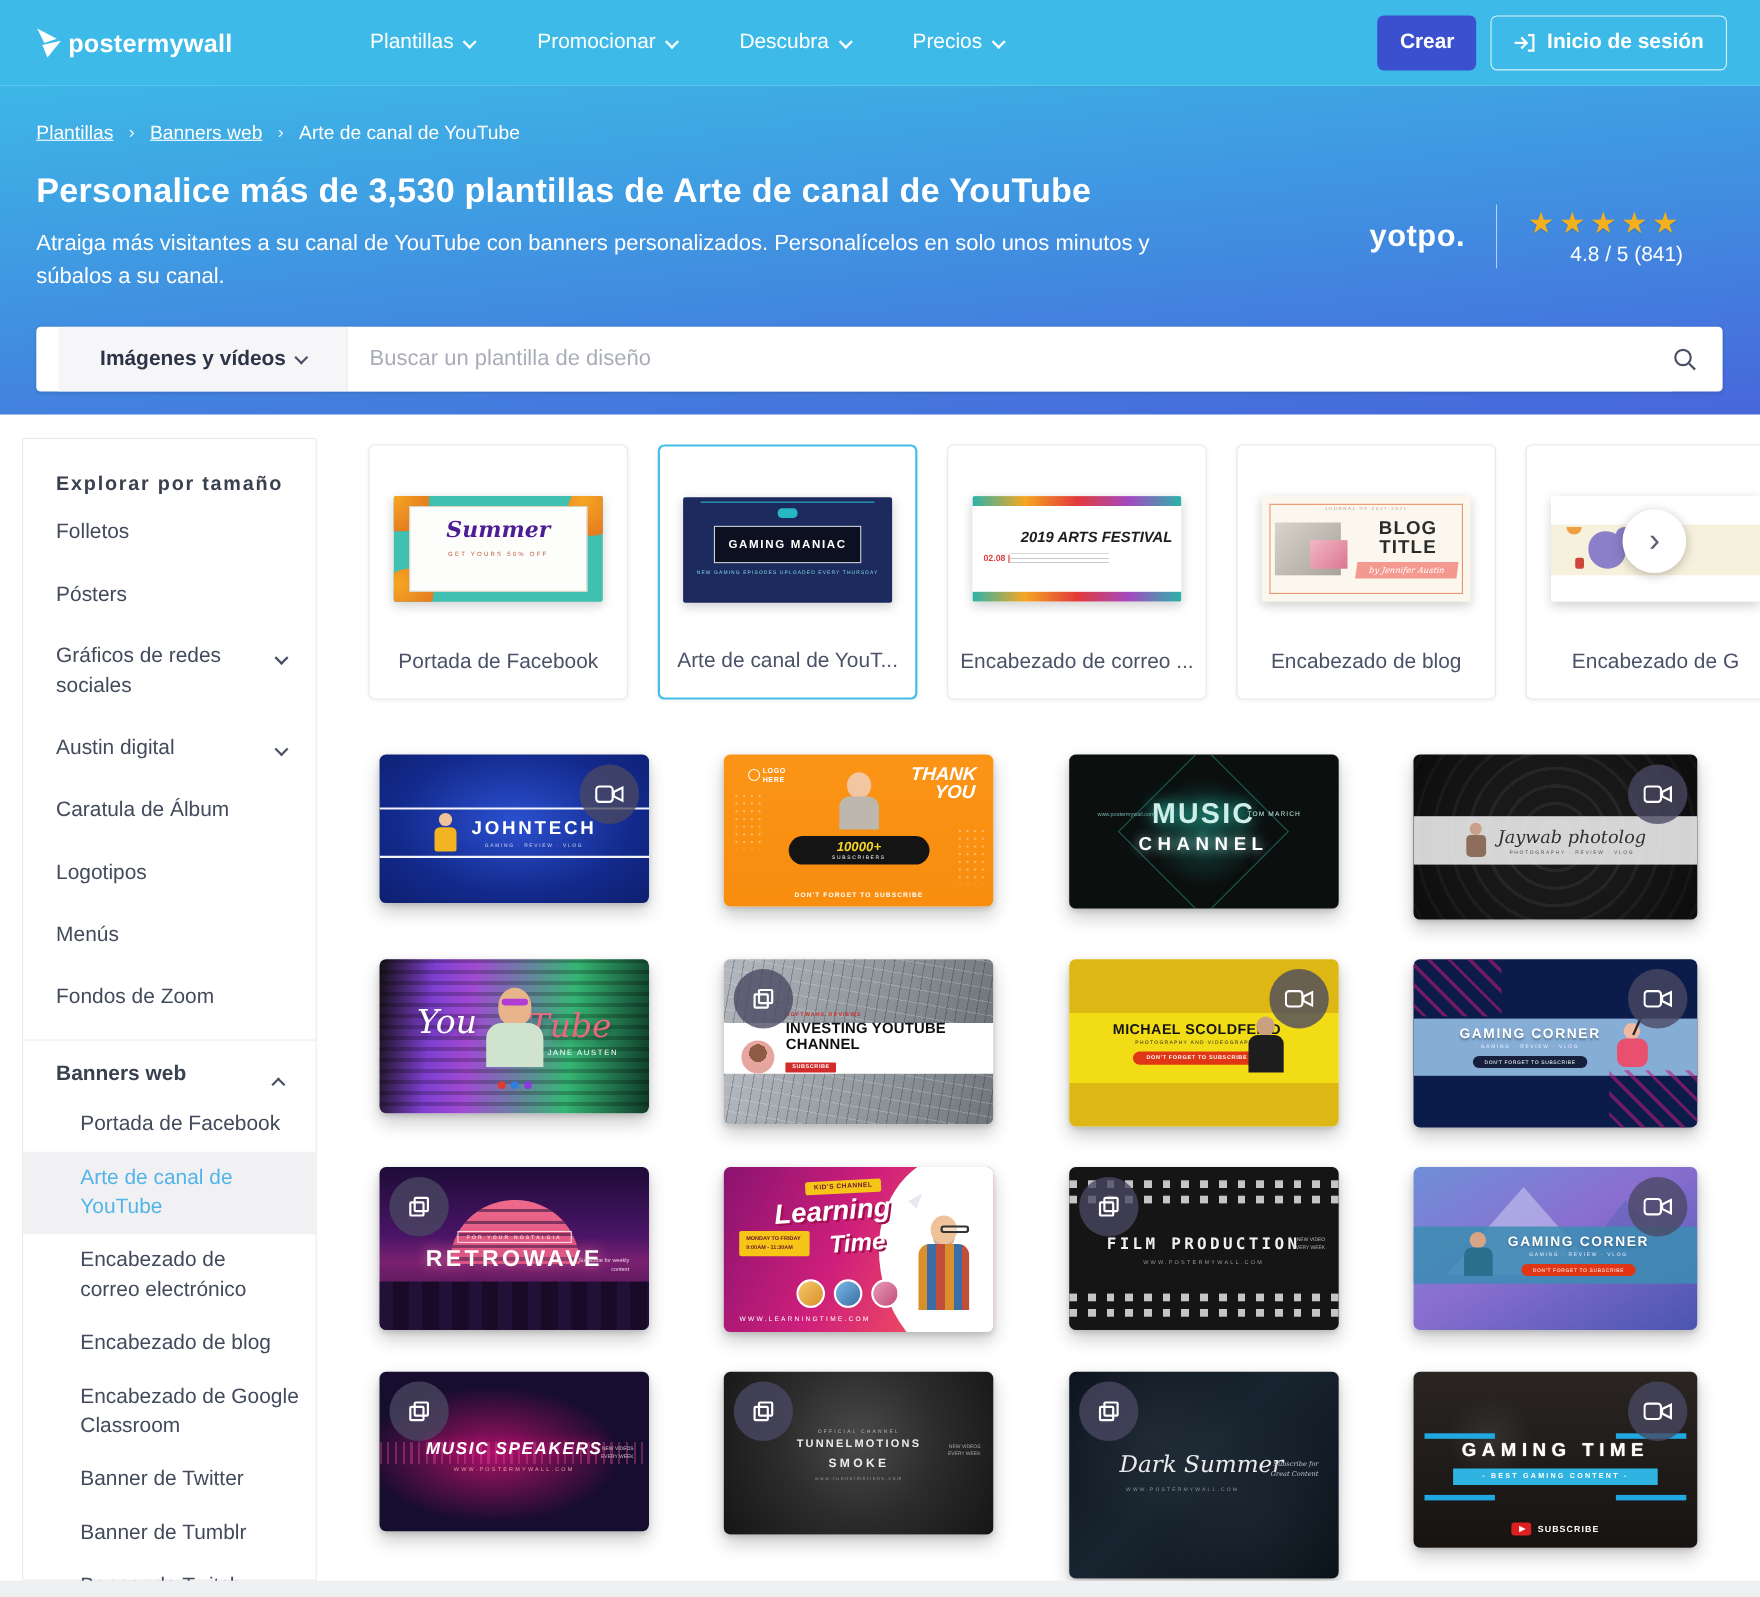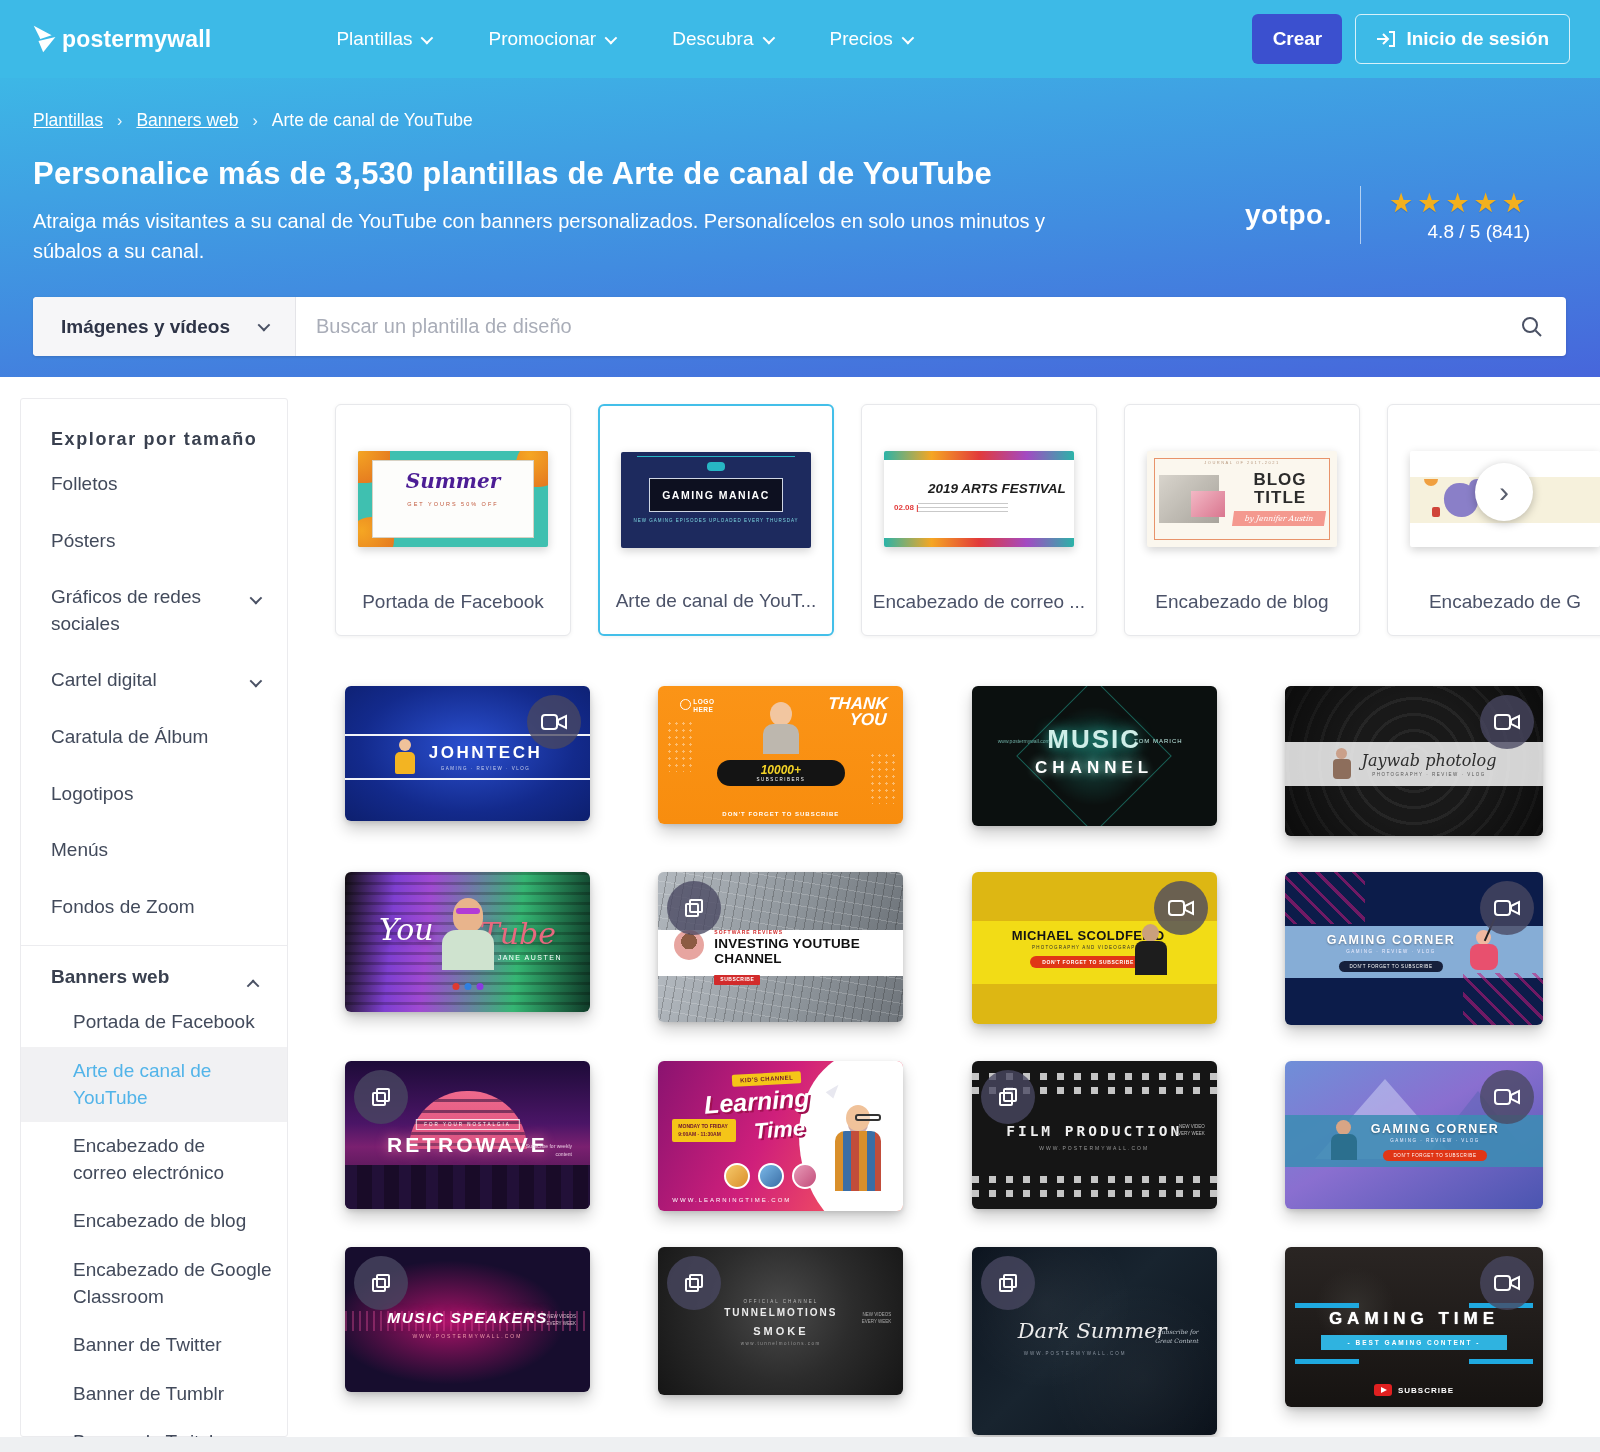--- a/index.html
+++ b/index.html
@@ -28,21 +28,21 @@
   .hero-sub { position:absolute; left:33px; top:128px; width:1080px; color:#fff; font-size:20px; line-height:1.5; }
   .rating { position:absolute; right:70px; top:108px; display:flex; align-items:center; gap:28px; }
   .yotpo { color:#fff; font-size:28px; font-weight:800; letter-spacing:.5px; }
   .rating-divider { width:1px; height:58px; background:rgba(255,255,255,.6); }
   .stars-block { text-align:right; }
   .stars { color:#f2b01e; font-size:27px; letter-spacing:4px; text-shadow:0 1px 1px rgba(0,0,0,.15); }
   .score { color:#fff; font-size:19px; margin-top:2px; }
 
   
   .searchbar { position:absolute; left:33px; right:34px; top:219px; height:59px; background:#fff; border-radius:4px; display:flex; align-items:center; box-shadow:0 1px 3px rgba(0,0,0,.15); overflow:hidden; }
-  .filter { width:263px; height:100%; background:#f6f6f8; display:flex; align-items:center; justify-content:space-between; padding:0 28px; cursor:pointer; border-right:1px solid #e4e4e8; }
+  .filter { width:263px; height:100%; background:#f6f6f8; display:flex; align-items:center; justify-content:space-between; padding:0 38px; cursor:pointer; border-right:1px solid #e4e4e8;margin-left:20px; }
   .filter-label { font-size:19px; font-weight:700; color:#2e3447; }
   .search-input { flex:1; height:100%; border:none; outline:none; font-size:20px; color:#3a4152; padding:0 20px; font-family:inherit; }
   .search-input::placeholder { color:#a9adb8; }
   .search-icn { margin-right:22px; cursor:pointer; display:flex; }
 
   
   .main { position:relative; height:1075px; background:#fff; }
   .footer-strip { position:absolute; left:0; right:0; bottom:0; height:15px; background:#eef0f2; }
 
   
@@ -159,21 +159,21 @@
   .t5 .name { position:absolute; right:28px; top:82px; color:#fff; font-size:7px; letter-spacing:1.5px; }
   .t5 .dots { position:absolute; left:50%; bottom:22px; transform:translateX(-50%); display:flex; gap:5px; }
   .t5 .dots i { width:7px; height:7px; border-radius:50%; display:block; }
 
   
   .t6 { background:#d9dcdf; }
   .t6 .bld { position:absolute; left:0; right:0; background:linear-gradient(115deg,#b3b9bf 0%, #8f969c 55%, #6e747a 100%); }
   .t6 .bld::before { content:""; position:absolute; inset:0; background:repeating-linear-gradient(100deg, rgba(30,30,30,.25) 0 1px, transparent 1px 9px), repeating-linear-gradient(10deg, rgba(255,255,255,.18) 0 1px, transparent 1px 12px); }
   .t6 .btop { top:0; height:58px; }
   .t6 .bbot { bottom:0; height:46px; }
-  .t6 .strip { position:absolute; left:0; right:0; top:58px; height:46px; background:#fff; display:flex; align-items:flex-start; padding-left:16px; gap:10px; }
+  .t6 .strip { position:absolute; left:0; right:0; top:58px; height:46px; background:#fff; display:flex; align-items:flex-end; padding-left:16px; gap:10px; }
   .t6 .ava { width:30px; height:30px; border-radius:50%; background:radial-gradient(circle at 50% 38%, #8d5b43 0 8px, #e7a5a0 8px); flex:0 0 auto; }
   .t6 .tx { line-height:1.15; }
   .t6 .red { color:#d22b2b; font-size:5px; font-weight:800; letter-spacing:1px; }
   .t6 .tt { color:#101010; font-size:13.5px; font-weight:900; letter-spacing:.2px; }
   .t6 .sub { display:inline-block; background:#d22b2b; color:#fff; font-size:5px; font-weight:800; padding:2px 6px; border-radius:1px; margin-top:2px; letter-spacing:.5px; }
 
   
   .t7 { background:linear-gradient(180deg,#ddb713 0 32%, #f2dc16 32% 74%, #ddb713 74% 100%); }
   .t7 .blk { position:absolute; left:40px; top:56px; text-align:center; }
   .t7 .tt { color:#141414; font-size:13px; font-weight:900; letter-spacing:.4px; }
@@ -356,21 +356,21 @@
   </div>
 </section>
 
 <main class="main">
 
   <aside class="sidebar">
     <div class="sb-heading">Explorar por tamaño</div>
     <div class="sb-item"><span>Folletos</span></div>
     <div class="sb-item"><span>Pósters</span></div>
     <div class="sb-item"><span style="display:inline-block;width:175px">Gráficos de redes sociales</span><i class="chev dark"></i></div>
-    <div class="sb-item"><span>Cartel digital</span><i class="chev dark"></i></div>
+    <div class="sb-item"><span>Austin digital</span><i class="chev dark"></i></div>
     <div class="sb-item"><span>Caratula de Álbum</span></div>
     <div class="sb-item"><span>Logotipos</span></div>
     <div class="sb-item"><span>Menús</span></div>
     <div class="sb-item"><span>Fondos de Zoom</span></div>
     <div class="sb-divider"></div>
     <div class="sb-group-label"><span>Banners web</span><i class="chev dark up"></i></div>
     <div class="sb-sub"><span>Portada de Facebook</span></div>
     <div class="sb-sub sel"><span style="display:inline-block;width:150px">Arte de canal de YouTube</span></div>
     <div class="sb-sub"><span style="display:inline-block;width:190px">Encabezado de correo electrónico</span></div>
     <div class="sb-sub"><span>Encabezado de blog</span></div>

